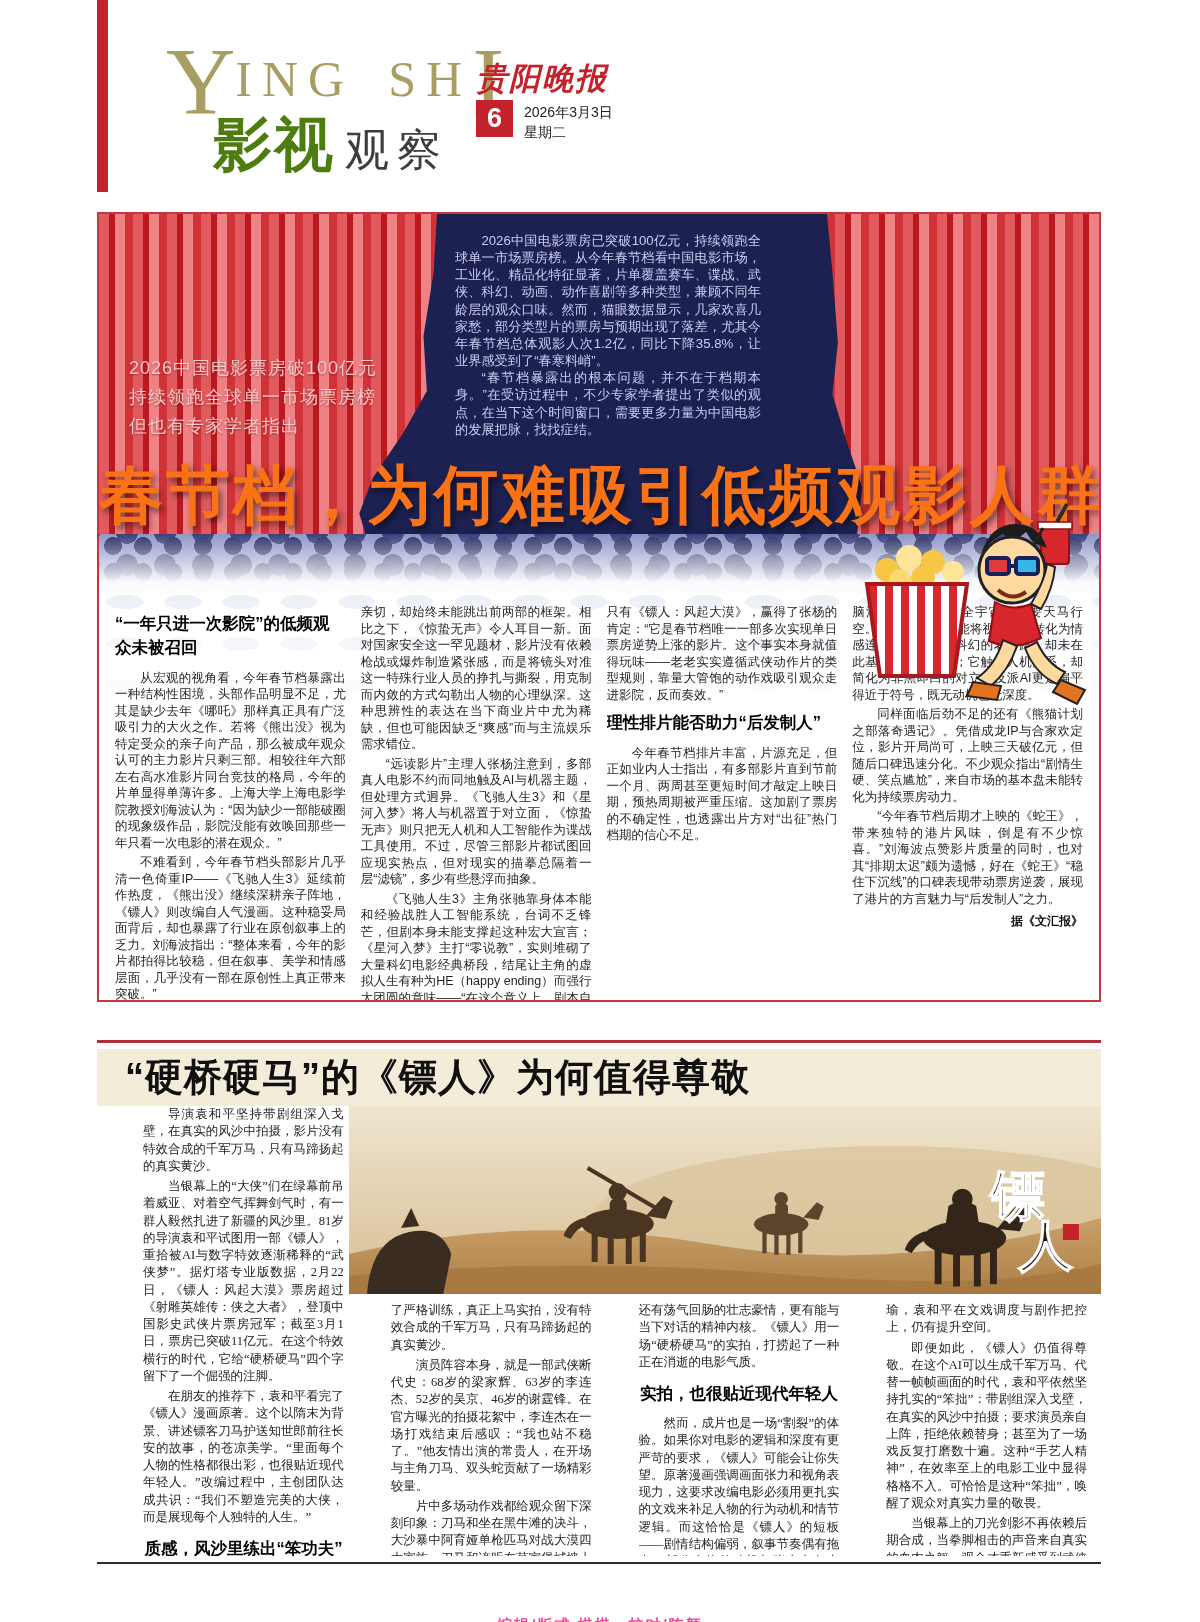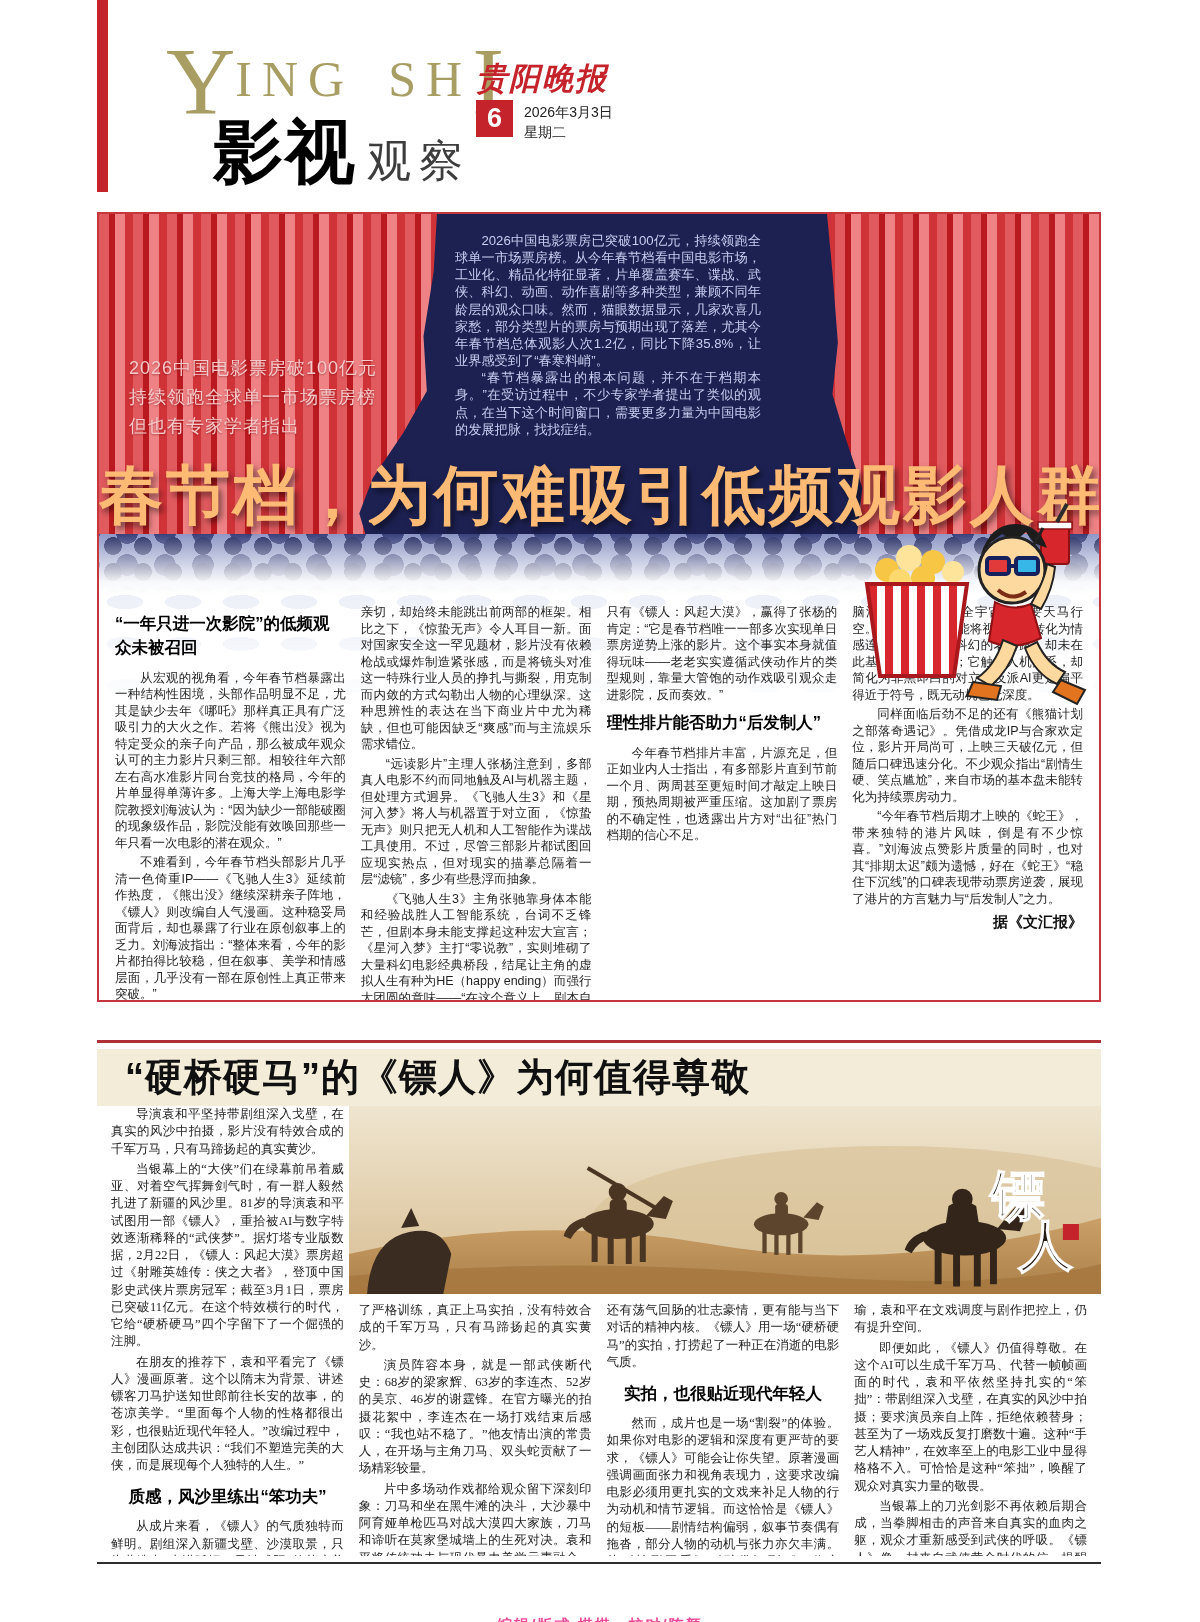--- a/index.html
+++ b/index.html
@@ -6,69 +6,69 @@
   body{width:1200px;height:1622px;position:relative;font-family:"Liberation Sans",sans-serif;color:#222;overflow:hidden;}
 
   
   .corner-bar{position:absolute;left:97px;top:0;width:11px;height:192px;background:#c5232b;}
   .header{position:absolute;left:108px;top:38px;width:992px;height:165px;}
   .masthead{position:absolute;left:58px;top:6px;color:#a89e63;font-family:"Liberation Serif",serif;white-space:nowrap;}
   .masthead .cap{font-size:96px;line-height:.8;vertical-align:-18px;}
   .masthead .sm{font-size:50px;letter-spacing:10px;}
   .masthead .gap{display:inline-block;width:34px;}
   .cn-row{position:absolute;left:105px;top:68px;white-space:nowrap;}
-  .cn-main{font-size:70px;font-weight:900;color:#000000;letter-spacing:2px;font-family:Liberation Serif, serif;}
+  .cn-main{font-size:59px;font-weight:900;color:#4d7c0f;letter-spacing:2px;font-family:Liberation Serif, serif;}
   .cn-sub{font-size:44px;color:#3d3d3d;letter-spacing:8px;margin-left:10px;}
   .paper-brand{position:absolute;left:368px;top:20px;color:#c5232b;font-size:31px;font-weight:bold;font-style:italic;letter-spacing:2px;}
   .page-box{position:absolute;left:368px;top:62px;width:37px;height:37px;background:#c5232b;color:#fff;font-size:27px;font-weight:bold;display:flex;align-items:center;justify-content:center;}
   .date{position:absolute;left:416px;top:64px;font-size:14px;color:#222;line-height:1.45;}
 
   
   .a1{position:absolute;left:97px;top:212px;width:1004px;height:790px;border:2px solid #c5373c;background:#fff;overflow:hidden;box-sizing:border-box;}
   .curtain{position:relative;height:380px;background:#1d2152;overflow:hidden;}
   .drape{position:absolute;top:0;height:calc(100% - 58px);}
   .drape-l{left:0;width:338px;
     background:repeating-linear-gradient(90deg,#e05a5e 0 10px,#b9191f 10px 16px,#ef8285 16px 26px,#cf3338 26px 34px);
     clip-path:polygon(0 0,100% 0,99% 18%,96% 38%,97% 55%,90% 68%,81% 82%,77% 93%,79% 100%,0 100%);}
   .drape-r{right:0;width:272px;
     background:repeating-linear-gradient(90deg,#cf3338 0 8px,#e05a5e 8px 18px,#b9191f 18px 24px,#ef8285 24px 34px);
     clip-path:polygon(100% 0,0 0,2% 18%,4% 40%,2% 56%,7% 70%,13% 85%,11% 100%,100% 100%);}
   .kicker{position:absolute;left:30px;top:140px;z-index:4;color:#f5c9ca;font-size:18px;font-weight:normal;line-height:1.6;letter-spacing:1px;text-shadow:0 1px 2px rgba(110,0,0,.45);}
   .intro{position:absolute;left:356px;top:18px;width:306px;height:212px;overflow:hidden;z-index:2;color:#c9cdf0;font-size:13.2px;line-height:1.3;text-align:justify;}
   .intro p{margin:0;text-indent:2em;}
-  .a1-title{position:absolute;left:0;right:0;top:238px;z-index:5;text-align:center;font-size:64px;font-weight:900;color:#fdba74;letter-spacing:3px;text-shadow:3px 4px 6px rgba(0,0,0,.5);white-space:nowrap;}
+  .a1-title{position:absolute;left:0;right:0;top:238px;z-index:5;text-align:center;font-size:64px;font-weight:900;color:#f97316;letter-spacing:3px;text-shadow:3px 4px 6px rgba(0,0,0,.5);white-space:nowrap;}
   .audience{position:absolute;left:0;right:0;bottom:0;height:60px;z-index:3;background-color:#8e97c6;
     background-image:
       linear-gradient(to bottom, rgba(255,255,255,0) 0%, rgba(255,255,255,.94) 80%, #fff 100%),
       radial-gradient(circle 9px at 14px 12px, #2b3268 97%, transparent),
       radial-gradient(circle 11px at 16px 15px, #39417c 97%, transparent);
     background-size:100% 100%, 30px 26px, 38px 32px;
     background-position:0 0, 0 0, 12px 16px;}
   .a1-cols{position:absolute;left:0;right:0;top:380px;bottom:0;display:flex;gap:15px;padding:10px 16px 0;box-sizing:border-box;}
   .a1-cols::before{content:"";position:absolute;left:0;right:0;top:0;height:115px;opacity:.55;pointer-events:none;
     background-image:radial-gradient(ellipse 26px 10px at 26px 8px,#dde3f1 70%,transparent 72%);
     background-size:58px 42px;
     -webkit-mask-image:linear-gradient(#000,transparent);mask-image:linear-gradient(#000,transparent);}
   .col{flex:1;min-width:0;position:relative;overflow:hidden;}
   .col h3{font-size:16.5px;font-weight:900;color:#000;line-height:1.45;margin:8px 0 10px;}
   .col p{font-size:12.5px;line-height:1.32;text-align:justify;text-indent:2em;margin:0 0 3px;color:#1f1f1f;}
   .cont p:first-child{text-indent:0;}
-  .attr{text-align:right;font-size:15px;font-weight:bold;margin-top:6px;color:#111;}
+  .attr{text-align:right;font-size:12px;font-weight:bold;margin-top:6px;color:#111;}
 
   
   .mascot{position:absolute;right:-6px;top:286px;width:300px;height:212px;z-index:6;pointer-events:none;}
 
   
   .rule2{position:absolute;left:97px;top:1040px;width:1004px;height:3px;background:#b03038;}
   .a2{position:absolute;left:97px;top:1049px;width:1004px;height:507px;}
   .a2-head{background:#f3ecd9;height:57px;display:flex;align-items:center;padding-left:28px;font-size:38px;font-weight:900;color:#101010;letter-spacing:1px;}
   .a2-body{position:relative;height:450px;display:flex;gap:15px;padding:0 14px;box-sizing:border-box;overflow:hidden;background:#fff;}
   .a2-img{position:absolute;left:252px;top:0;right:0;height:188px;background:#f3ecd9;}
   .a2-img svg{display:block;width:100%;height:100%;}
-  .a2col{flex:1;min-width:0;overflow:hidden;font-family:"Liberation Serif",serif;}
+  .a2col{flex:1;min-width:0;overflow:hidden;font-family:"Liberation Serif",serif;margin-left:32px;}
   .a2col.lower{padding-top:196px;}
   .a2col p{font-size:12.5px;line-height:1.38;text-align:justify;text-indent:2em;margin:0 0 3px;color:#232323;}
   .a2col h3{font-family:"Liberation Sans",sans-serif;font-size:16.5px;font-weight:900;text-align:center;margin:12px 0 10px;color:#000;}
   .a2col:first-child{padding-top:8px;}
 
   
   .footer-line{position:absolute;left:97px;top:1562px;width:1004px;border-top:2px solid #2e2e2e;}
   .footer-text{position:absolute;left:0;right:0;top:1616px;text-align:center;font-size:15px;color:#ec4899;letter-spacing:2px;font-weight:bold;}
 </style>
 </head>

